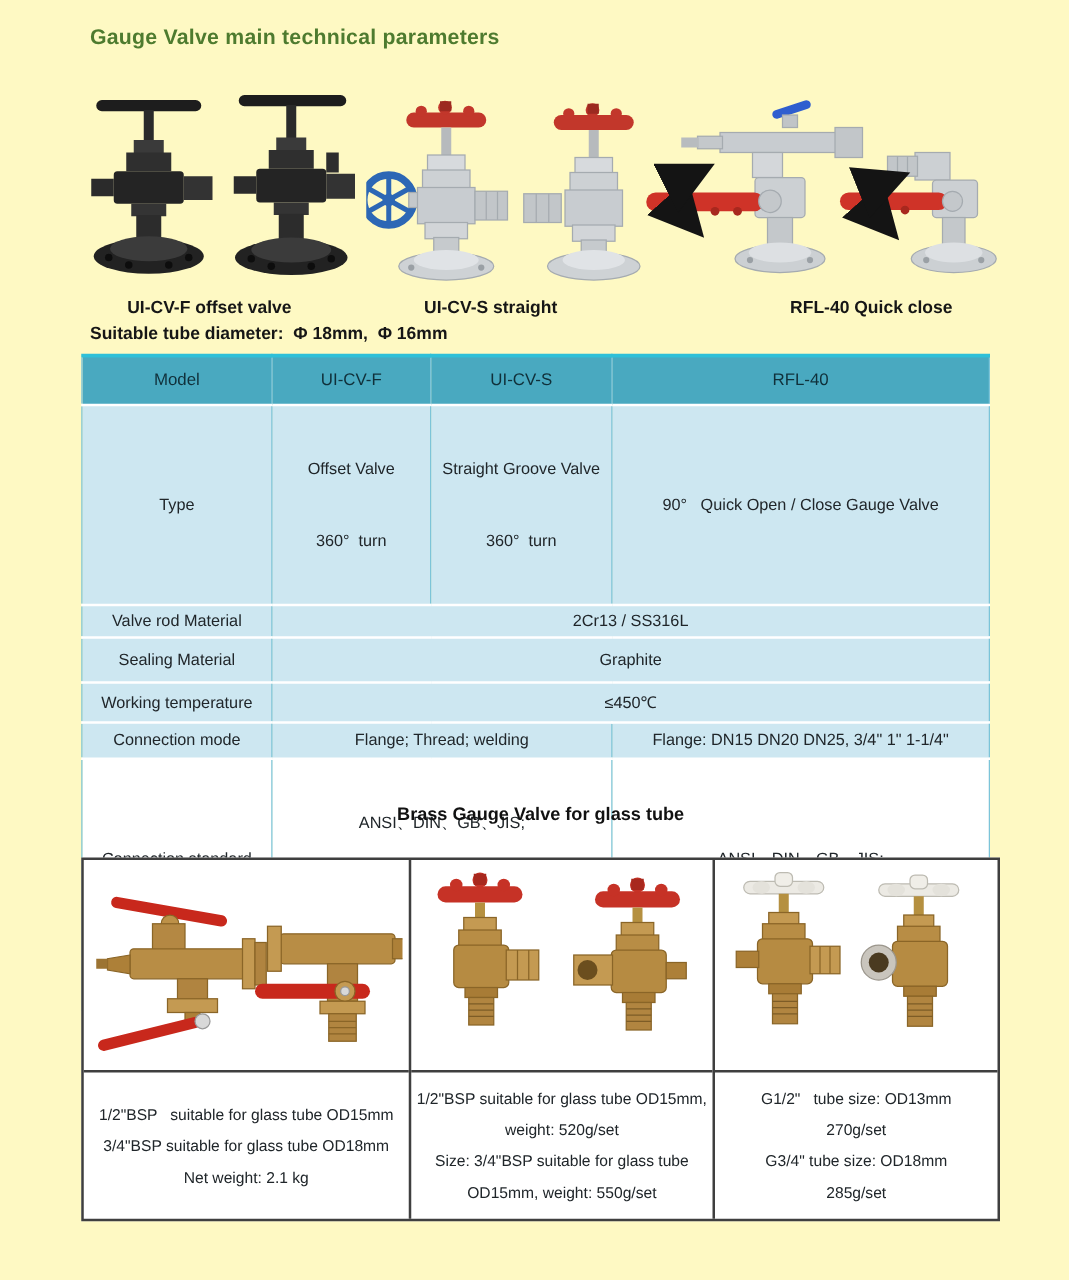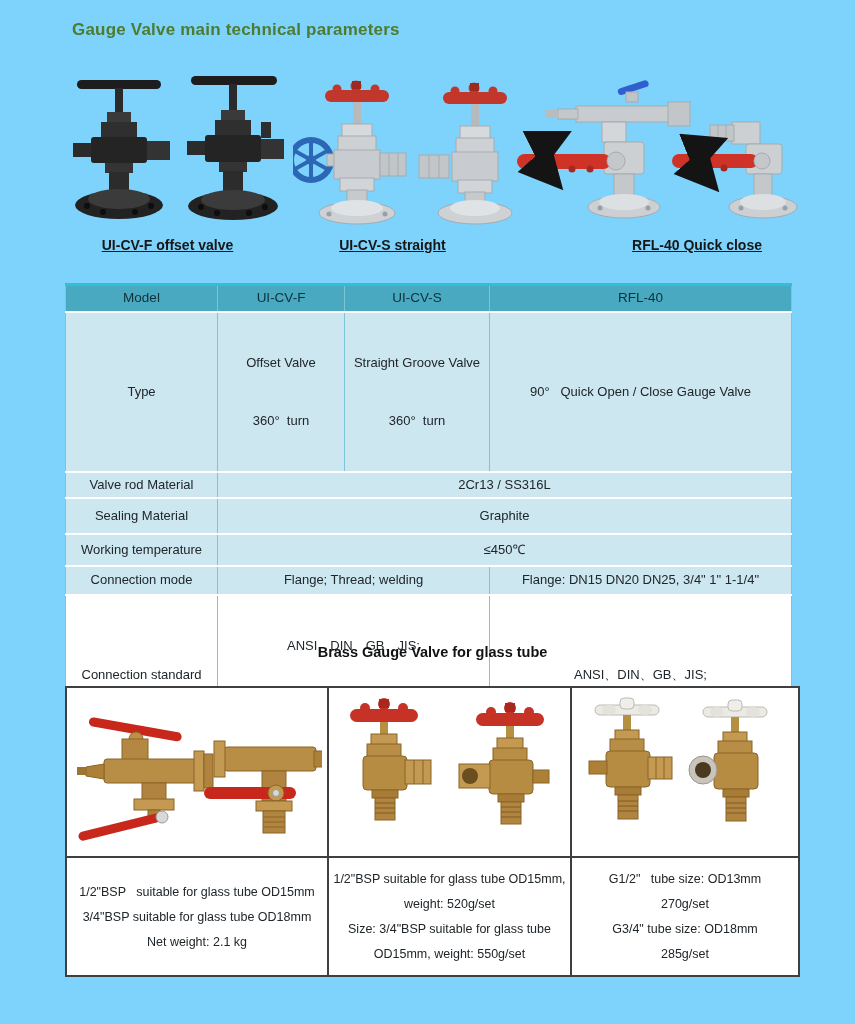--- a/index.html
+++ b/index.html
@@ -1,24 +1,24 @@
 <!DOCTYPE html>
 <html><head>
 <meta charset="utf-8">
 <style>
   html,body{margin:0;padding:0;}
   body{width:855px;height:1024px;background:#ffffff;font-family:"Liberation Sans",sans-serif;color:#1c1c1c;position:relative;overflow:hidden;}
-  .page{position:absolute;inset:0;background:#7dd3fc;padding-left:17px;}
+  .page{position:absolute;inset:0;background:#fef9c3;padding-left:17px;}
   .title{position:absolute;left:72px;top:20px;margin:0;font-size:17px;font-weight:700;color:#4e7b2f;letter-spacing:.2px;}
   .photos{position:absolute;left:60px;top:54px;width:790px;height:178px;}
   .photo{position:absolute;top:0;}
   .photo.p1{left:5px;top:6px;}
   .photo.p2{left:233px;top:2px;}
   .photo.p3{left:452px;top:8px;}
-  .caption{position:absolute;top:237px;font-size:14px;font-weight:700;text-align:center;color:#161616;text-decoration:underline;}
+  .caption{position:absolute;top:237px;font-size:14px;font-weight:700;text-align:center;color:#161616;}
   .cap1{left:65px;width:205px;}
   .cap2{left:300px;width:185px;}
   .cap3{left:592px;width:170px;text-align:right;}
   .tube-note{position:absolute;left:72px;top:258px;font-size:14px;font-weight:600;white-space:pre-wrap;color:#161616;}
   table.spec{position:absolute;left:65px;top:283px;width:726px;border-collapse:collapse;table-layout:fixed;font-size:13px;border:1px solid #58b4c9;border-top:3px solid #2fc0d8;}
   table.spec td{text-align:center;vertical-align:middle;padding:1px 3px;border-left:1px solid #7cc4d8;border-right:1px solid #7cc4d8;border-top:2px solid #ffffff;border-bottom:2px solid #ffffff;white-space:pre-wrap;line-height:1.5;color:#20262a;}
   tr.teal td{background:#49a9c0;color:#10303a;font-size:13.5px;}
   tr.blue td{background:#cde7f1;}
   tr.white td{background:#ffffff;}
   .brass-title{position:absolute;left:65px;top:644px;width:735px;margin:0;text-align:center;font-size:14.5px;font-weight:700;color:#111;}
@@ -179,30 +179,31 @@
           <path d="M 22,122 C 6,104 8,88 28,80" fill="none" stroke="#141414" stroke-width="5.5" marker-end="url(#ah)" marker-start="url(#ahs)"></path>
         </g>
       </svg>
     </div>
   </div>
 
   <div class="caption cap1">UI-CV-F offset valve</div>
   <div class="caption cap2">UI-CV-S straight</div>
   <div class="caption cap3">RFL-40 Quick close</div>
 
+  <div class="tube-note">Suitable tube diameter:  Φ 18mm,  Φ 16mm</div>
 
   <table class="spec">
     <colgroup>
         <col style="width:152px">
         <col style="width:127px">
         <col style="width:145px">
         <col style="width:302px">
       </colgroup>
     <tbody>
-        <tr class="teal" style="height:27px">
+        <tr class="teal" style="height:39px">
       <td>Model</td>
       <td>UI-CV-F</td>
       <td>UI-CV-S</td>
       <td>RFL-40</td>
     </tr>
     <tr class="blue" style="height:49px">
       <td>Type</td>
       <td>
         <div>Offset Valve</div>
         <div>360°  turn</div>

